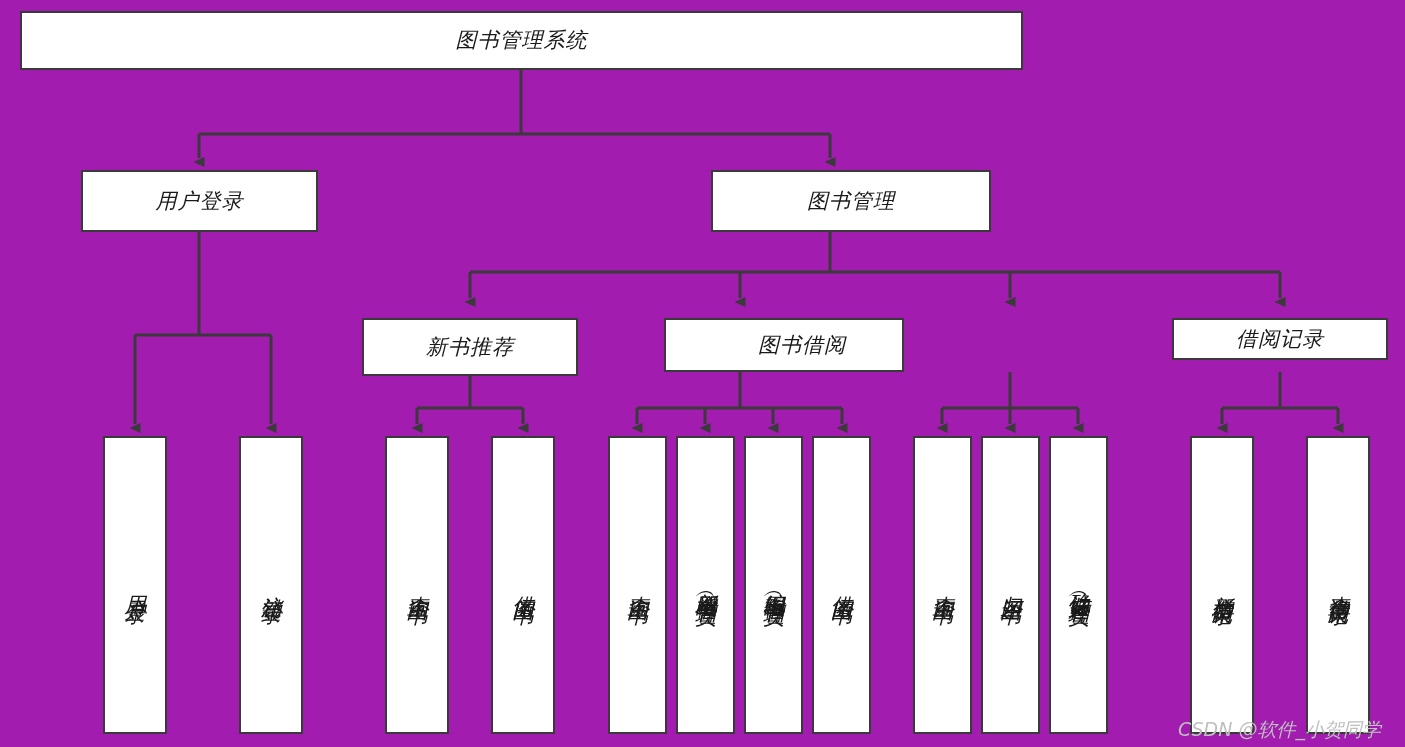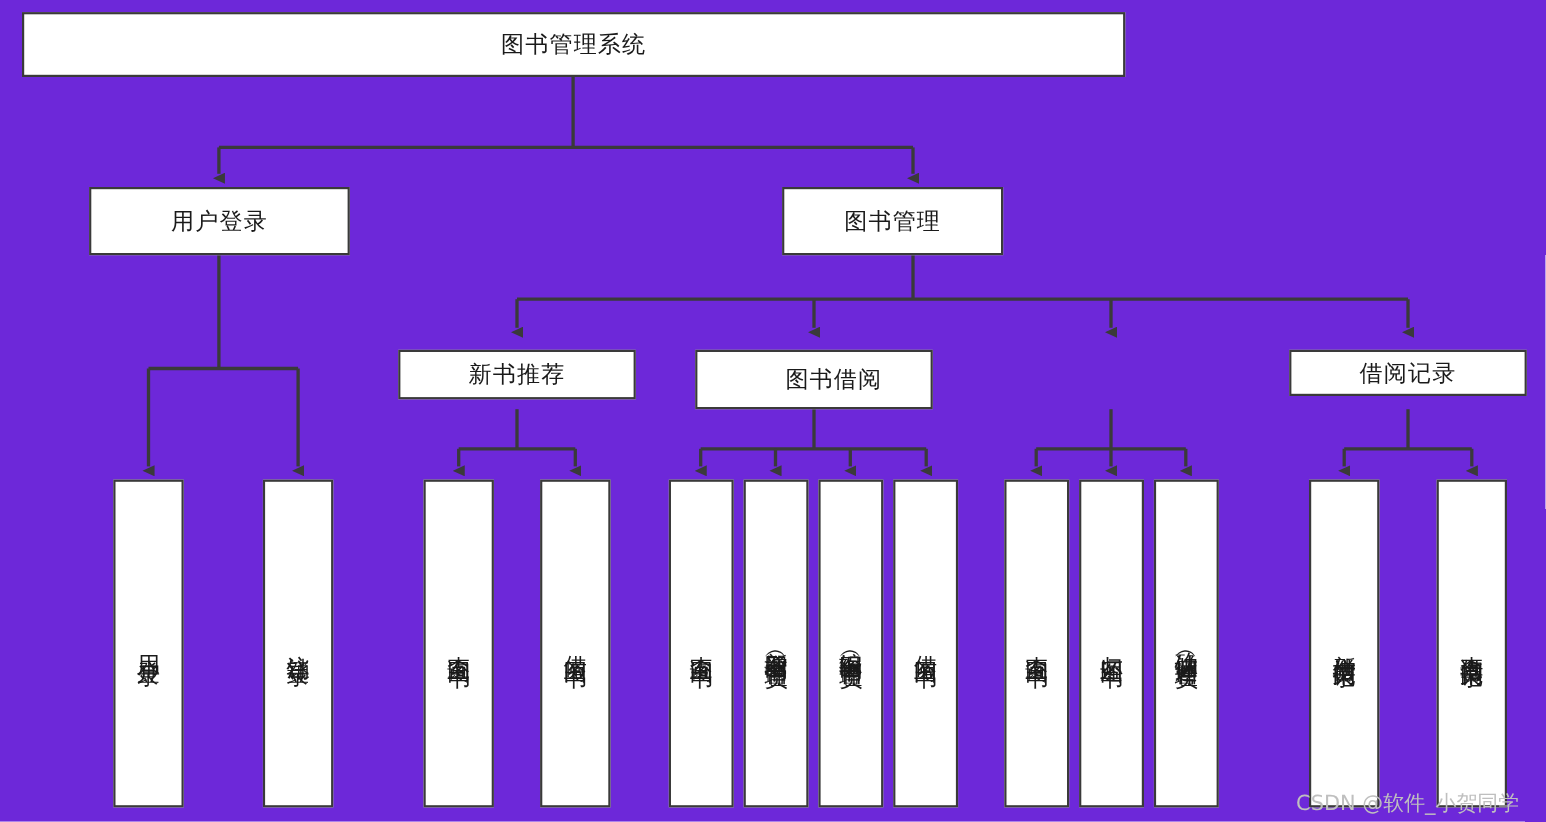--- a/index.html
+++ b/index.html
@@ -5,23 +5,24 @@
 <style>
   html, body {
     margin: 0;
     padding: 0;
     background: #ffffff;
   }
   #canvas {
     position: relative;
     width: 1405px;
     height: 747px;
-    background: #6d28d9;
+    background: #a21caf;
     font-family: "DejaVu Sans", "Liberation Sans", sans-serif;
     overflow: hidden;
+    font-style: italic;
   }
   .node {
     position: absolute;
     box-sizing: border-box;
     border: 2px solid #3a3a3a;
     background: #ffffff;
     display: flex;
     align-items: center;
     justify-content: center;
     color: #1a1a1a;
@@ -119,28 +120,28 @@
     </g>
   </svg>
 
   <div class="node h" style="left:20px; top:11px; width:1003px; height:59px;">
     <span>图书管理系统</span>
   </div>
 
   <div class="node h" style="left:81px; top:170px; width:237px; height:62px;">
     <span>用户登录</span>
   </div>
-  <div class="node h" style="left:711px; top:170px; width:201px; height:62px;">
+  <div class="node h" style="left:711px; top:170px; width:280px; height:62px;">
     <span>图书管理</span>
   </div>
 
-  <div class="node h" style="left:362px; top:318px; width:216px; height:45px;">
+  <div class="node h" style="left:362px; top:318px; width:216px; height:58px;">
     <span>新书推荐</span>
   </div>
-  <div class="node h" style="left:632px; top:318px; width:216px; height:54px;padding-left:36px;">
+  <div class="node h" style="left:664px; top:318px; width:240px; height:54px;padding-left:36px;">
     <span>图书借阅</span>
   </div>
   <div class="node h" style="left:1172px; top:318px; width:216px; height:42px;">
     <span>借阅记录</span>
   </div>
 
   <div class="node v" style="left:103px; top:436px; width:64px; height:298px;">
     <span class="vtext">用户登录</span>
   </div>
   <div class="node v" style="left:239px; top:436px; width:64px; height:298px;">

